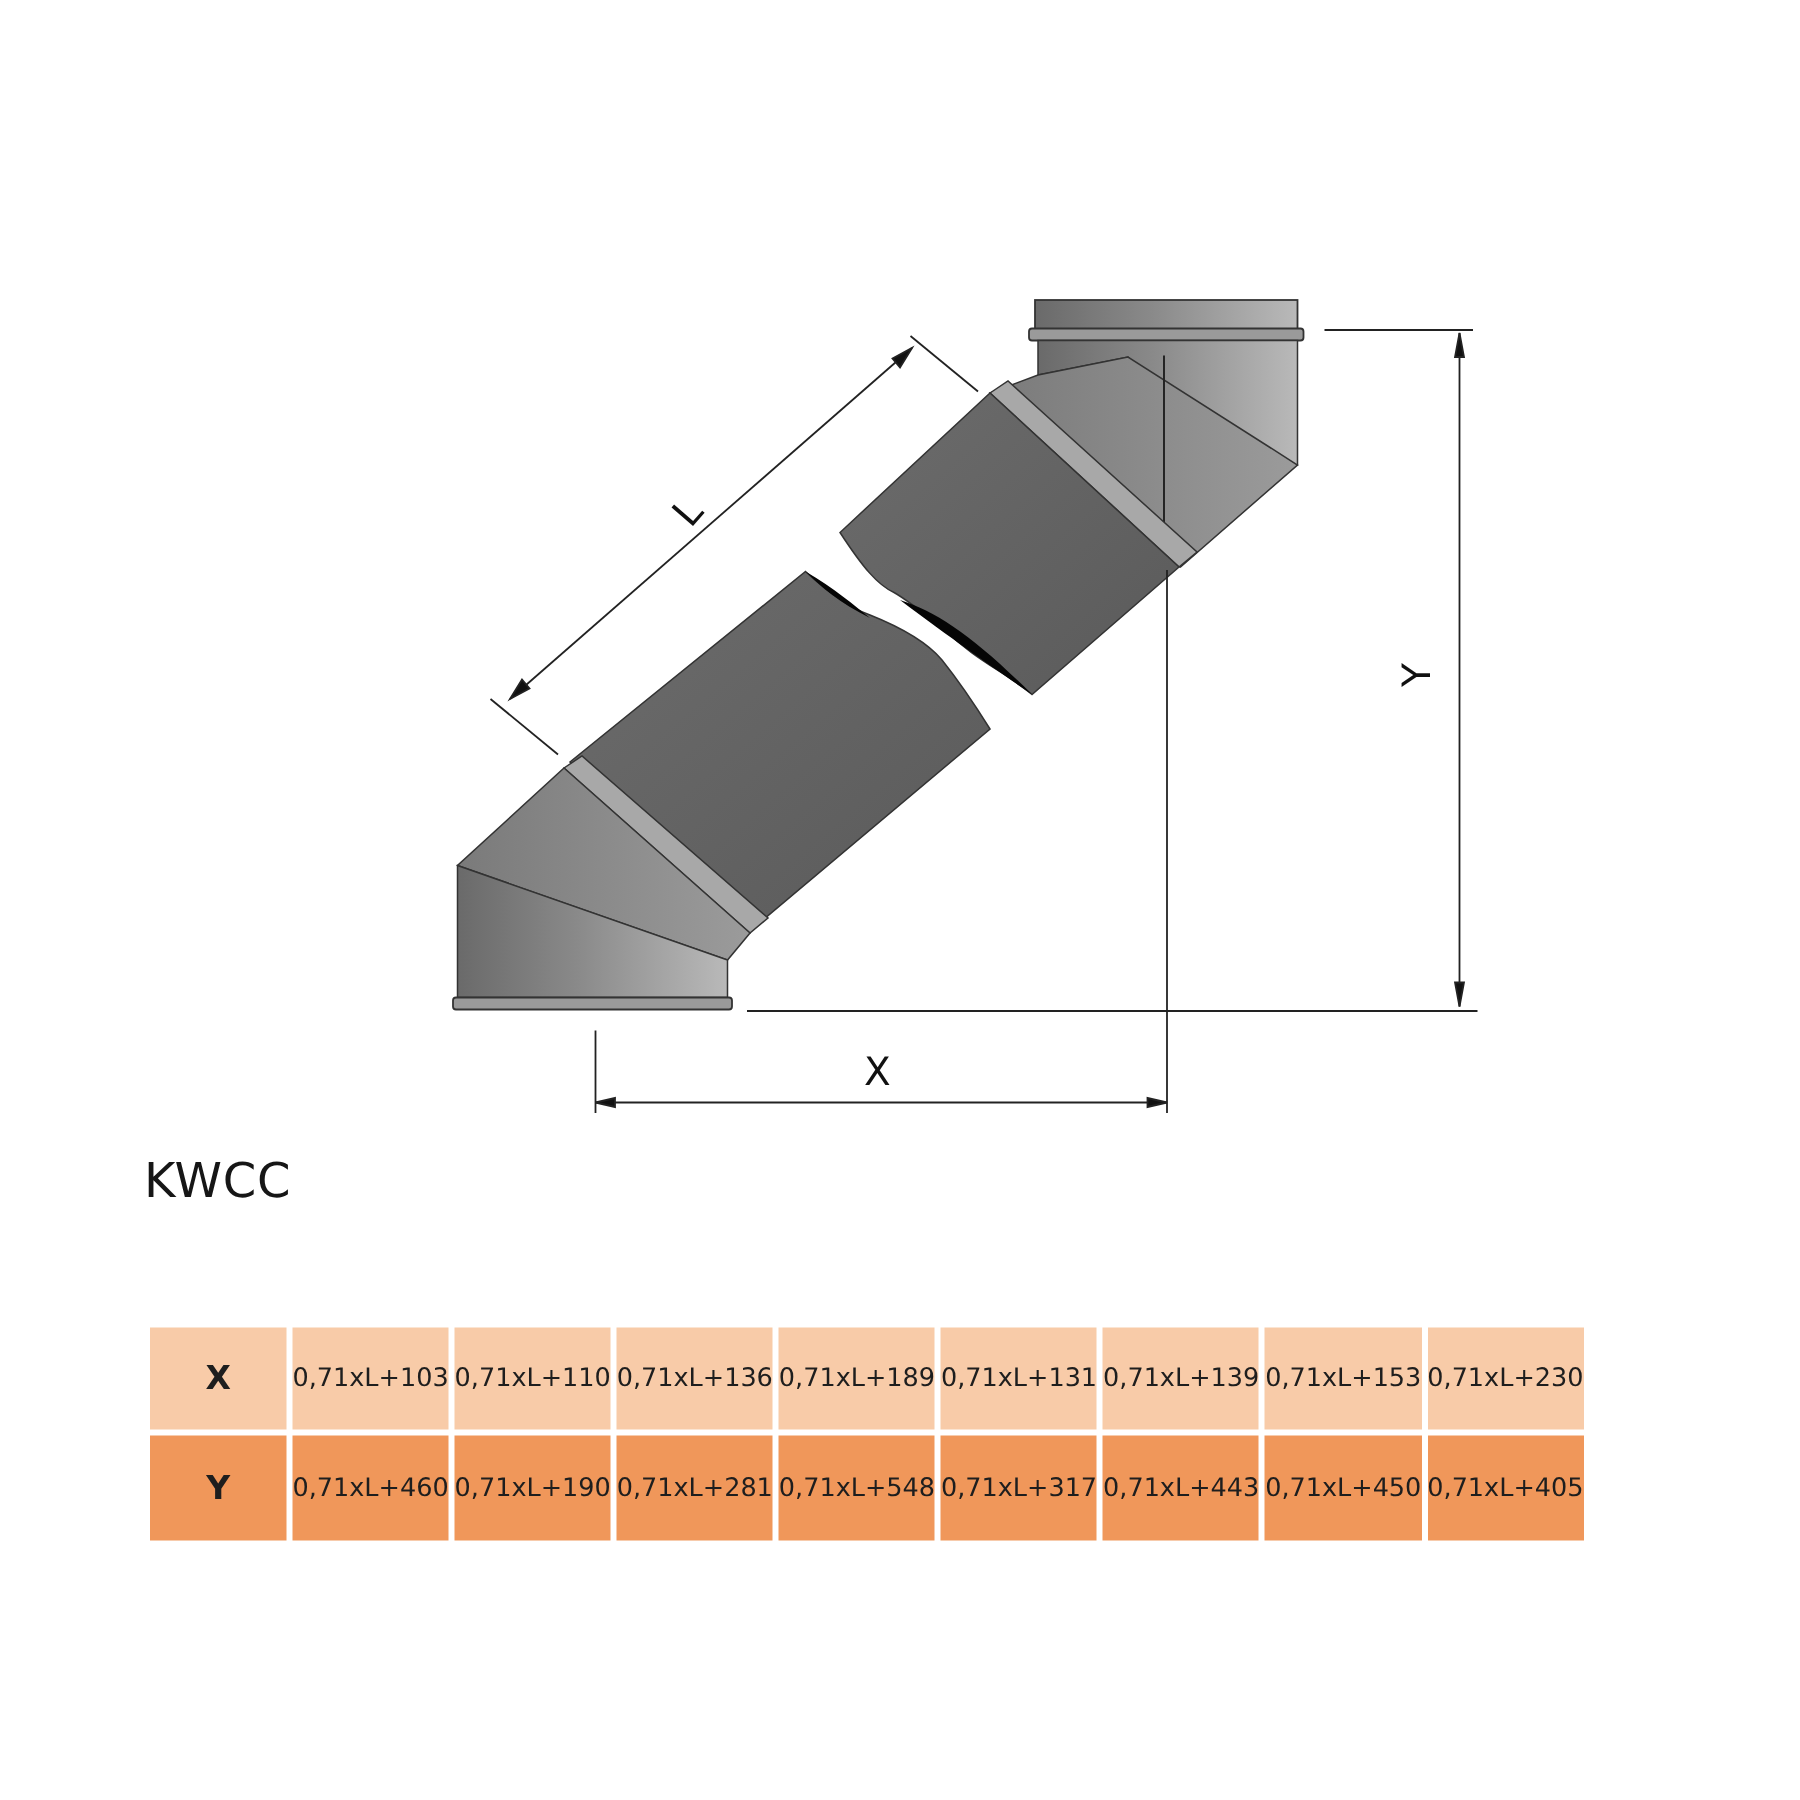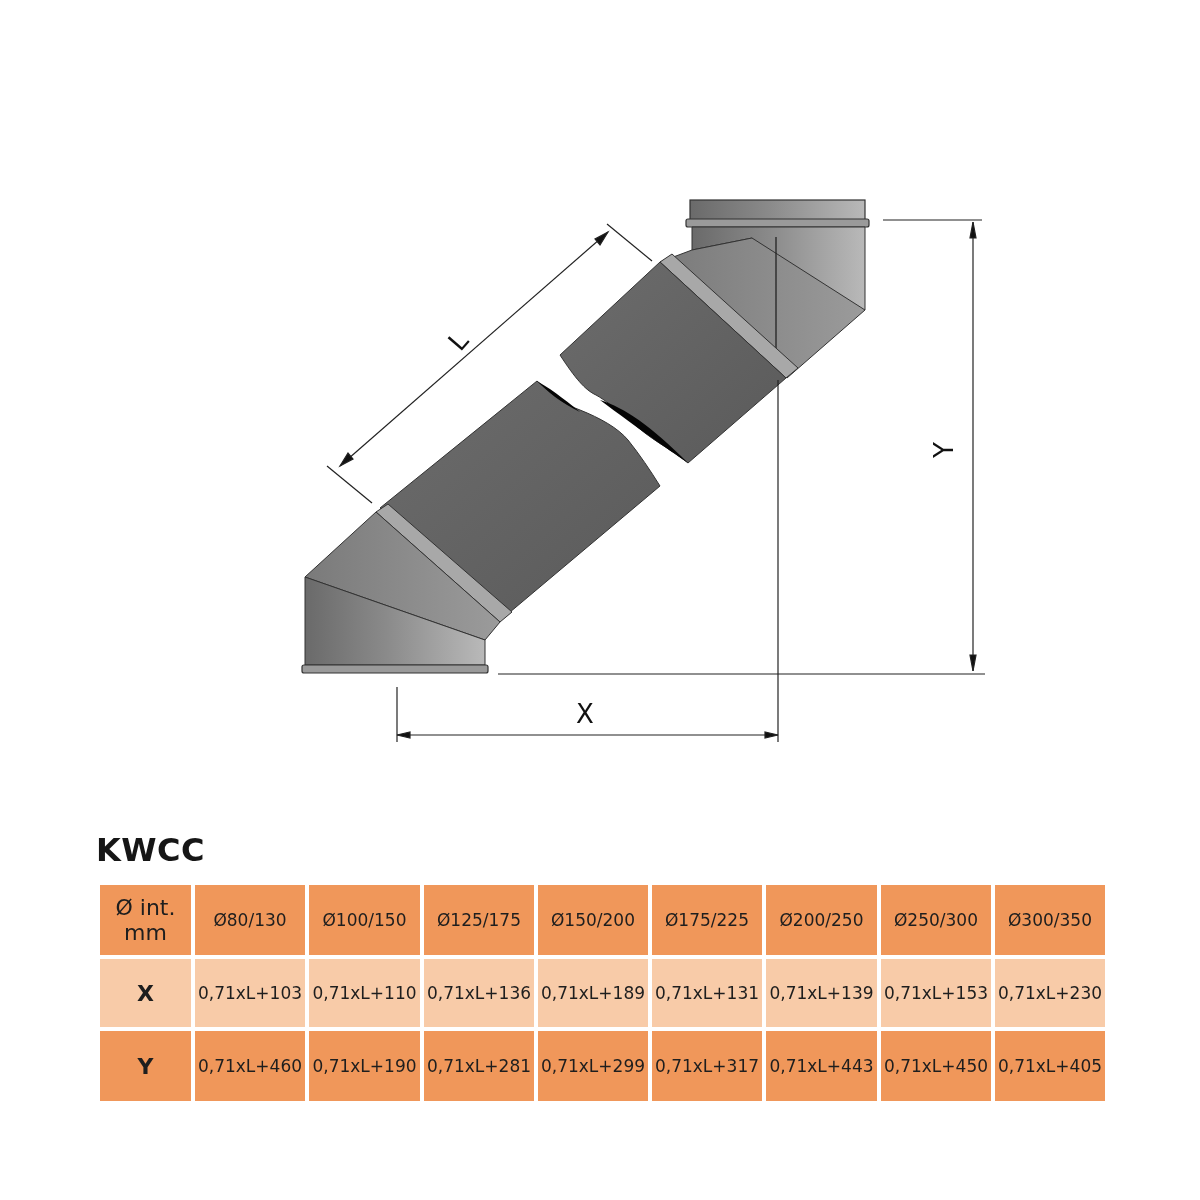--- a/index.html
+++ b/index.html
@@ -1,20 +1,20 @@
 <!DOCTYPE html>
 <html><head>
 <meta charset="utf-8">
 <style>
   html, body { margin: 0; padding: 0; background: #ffffff; }
   body { width: 1200px; height: 1200px; position: relative; overflow: hidden;
          font-family: "Liberation Sans", "DejaVu Sans", sans-serif; color: #1a1a1a; }
   #diagram { position: absolute; left: 0; top: 0; width: 1200px; height: 800px; }
   .dim-label { font-family: "DejaVu Sans", sans-serif; font-size: 26px; fill: #111; }
-  #product-title { position: absolute; left: 96px; top: 831px; font-size: 32px; font-weight: bold;
+  #product-title { position: absolute; left: 96px; top: 768px; font-size: 32px; font-weight: normal;
                    letter-spacing: 0.5px; color: #161616; font-family: "DejaVu Sans", sans-serif; }
   #spec-table { position: absolute; left: 96px; top: 881px; border-collapse: separate; border-spacing: 4px; margin: 0; }
   #spec-table td { padding: 0; text-align: center; vertical-align: middle; font-size: 17px;
                    font-family: "DejaVu Sans", sans-serif; color: #1e1e1e; }
   .hdr td { background: #f0975a; height: 70px; }
   .rx td { background: #f8cba8; height: 68px; }
   .ry td { background: #f0975a; height: 70px; }
   td.rowhead { width: 91px; font-size: 22px !important; }
   td.rowhead-bold { font-weight: bold; font-size: 22px !important; }
   td.c { width: 110px; }
@@ -89,50 +89,36 @@
     <polygon points="973,222 970,238 976,238" fill="#111"></polygon>
     <polygon points="973,671 970,655 976,655" fill="#111"></polygon>
   </g>
   <text class="dim-label" x="936" y="459" transform="rotate(-90 944 450)">Y</text>
 </svg>
 
 <div id="product-title">KWCC</div>
 
 <table id="spec-table">
   <tbody>
-      <tr class="hdr">
-    <td class="rowhead">
-      <div>Ø int.</div>
-      <div>mm</div>
-    </td>
-    <td class="c">Ø80/130</td>
-    <td class="c w2">Ø100/150</td>
-    <td class="c">Ø125/175</td>
-    <td class="c">Ø150/200</td>
-    <td class="c">Ø175/225</td>
-    <td class="c w2">Ø200/250</td>
-    <td class="c">Ø250/300</td>
-    <td class="c">Ø300/350</td>
-  </tr>
   <tr class="rx">
     <td class="rowhead rowhead-bold">X</td>
     <td>0,71xL+103</td>
     <td>0,71xL+110</td>
     <td>0,71xL+136</td>
     <td>0,71xL+189</td>
     <td>0,71xL+131</td>
     <td>0,71xL+139</td>
     <td>0,71xL+153</td>
     <td>0,71xL+230</td>
   </tr>
   <tr class="ry">
     <td class="rowhead rowhead-bold">Y</td>
     <td>0,71xL+460</td>
     <td>0,71xL+190</td>
     <td>0,71xL+281</td>
-    <td>0,71xL+299</td>
+    <td>0,71xL+548</td>
     <td>0,71xL+317</td>
     <td>0,71xL+443</td>
     <td>0,71xL+450</td>
     <td>0,71xL+405</td>
   </tr>
 </tbody>
   </table>
 
 </body></html>

